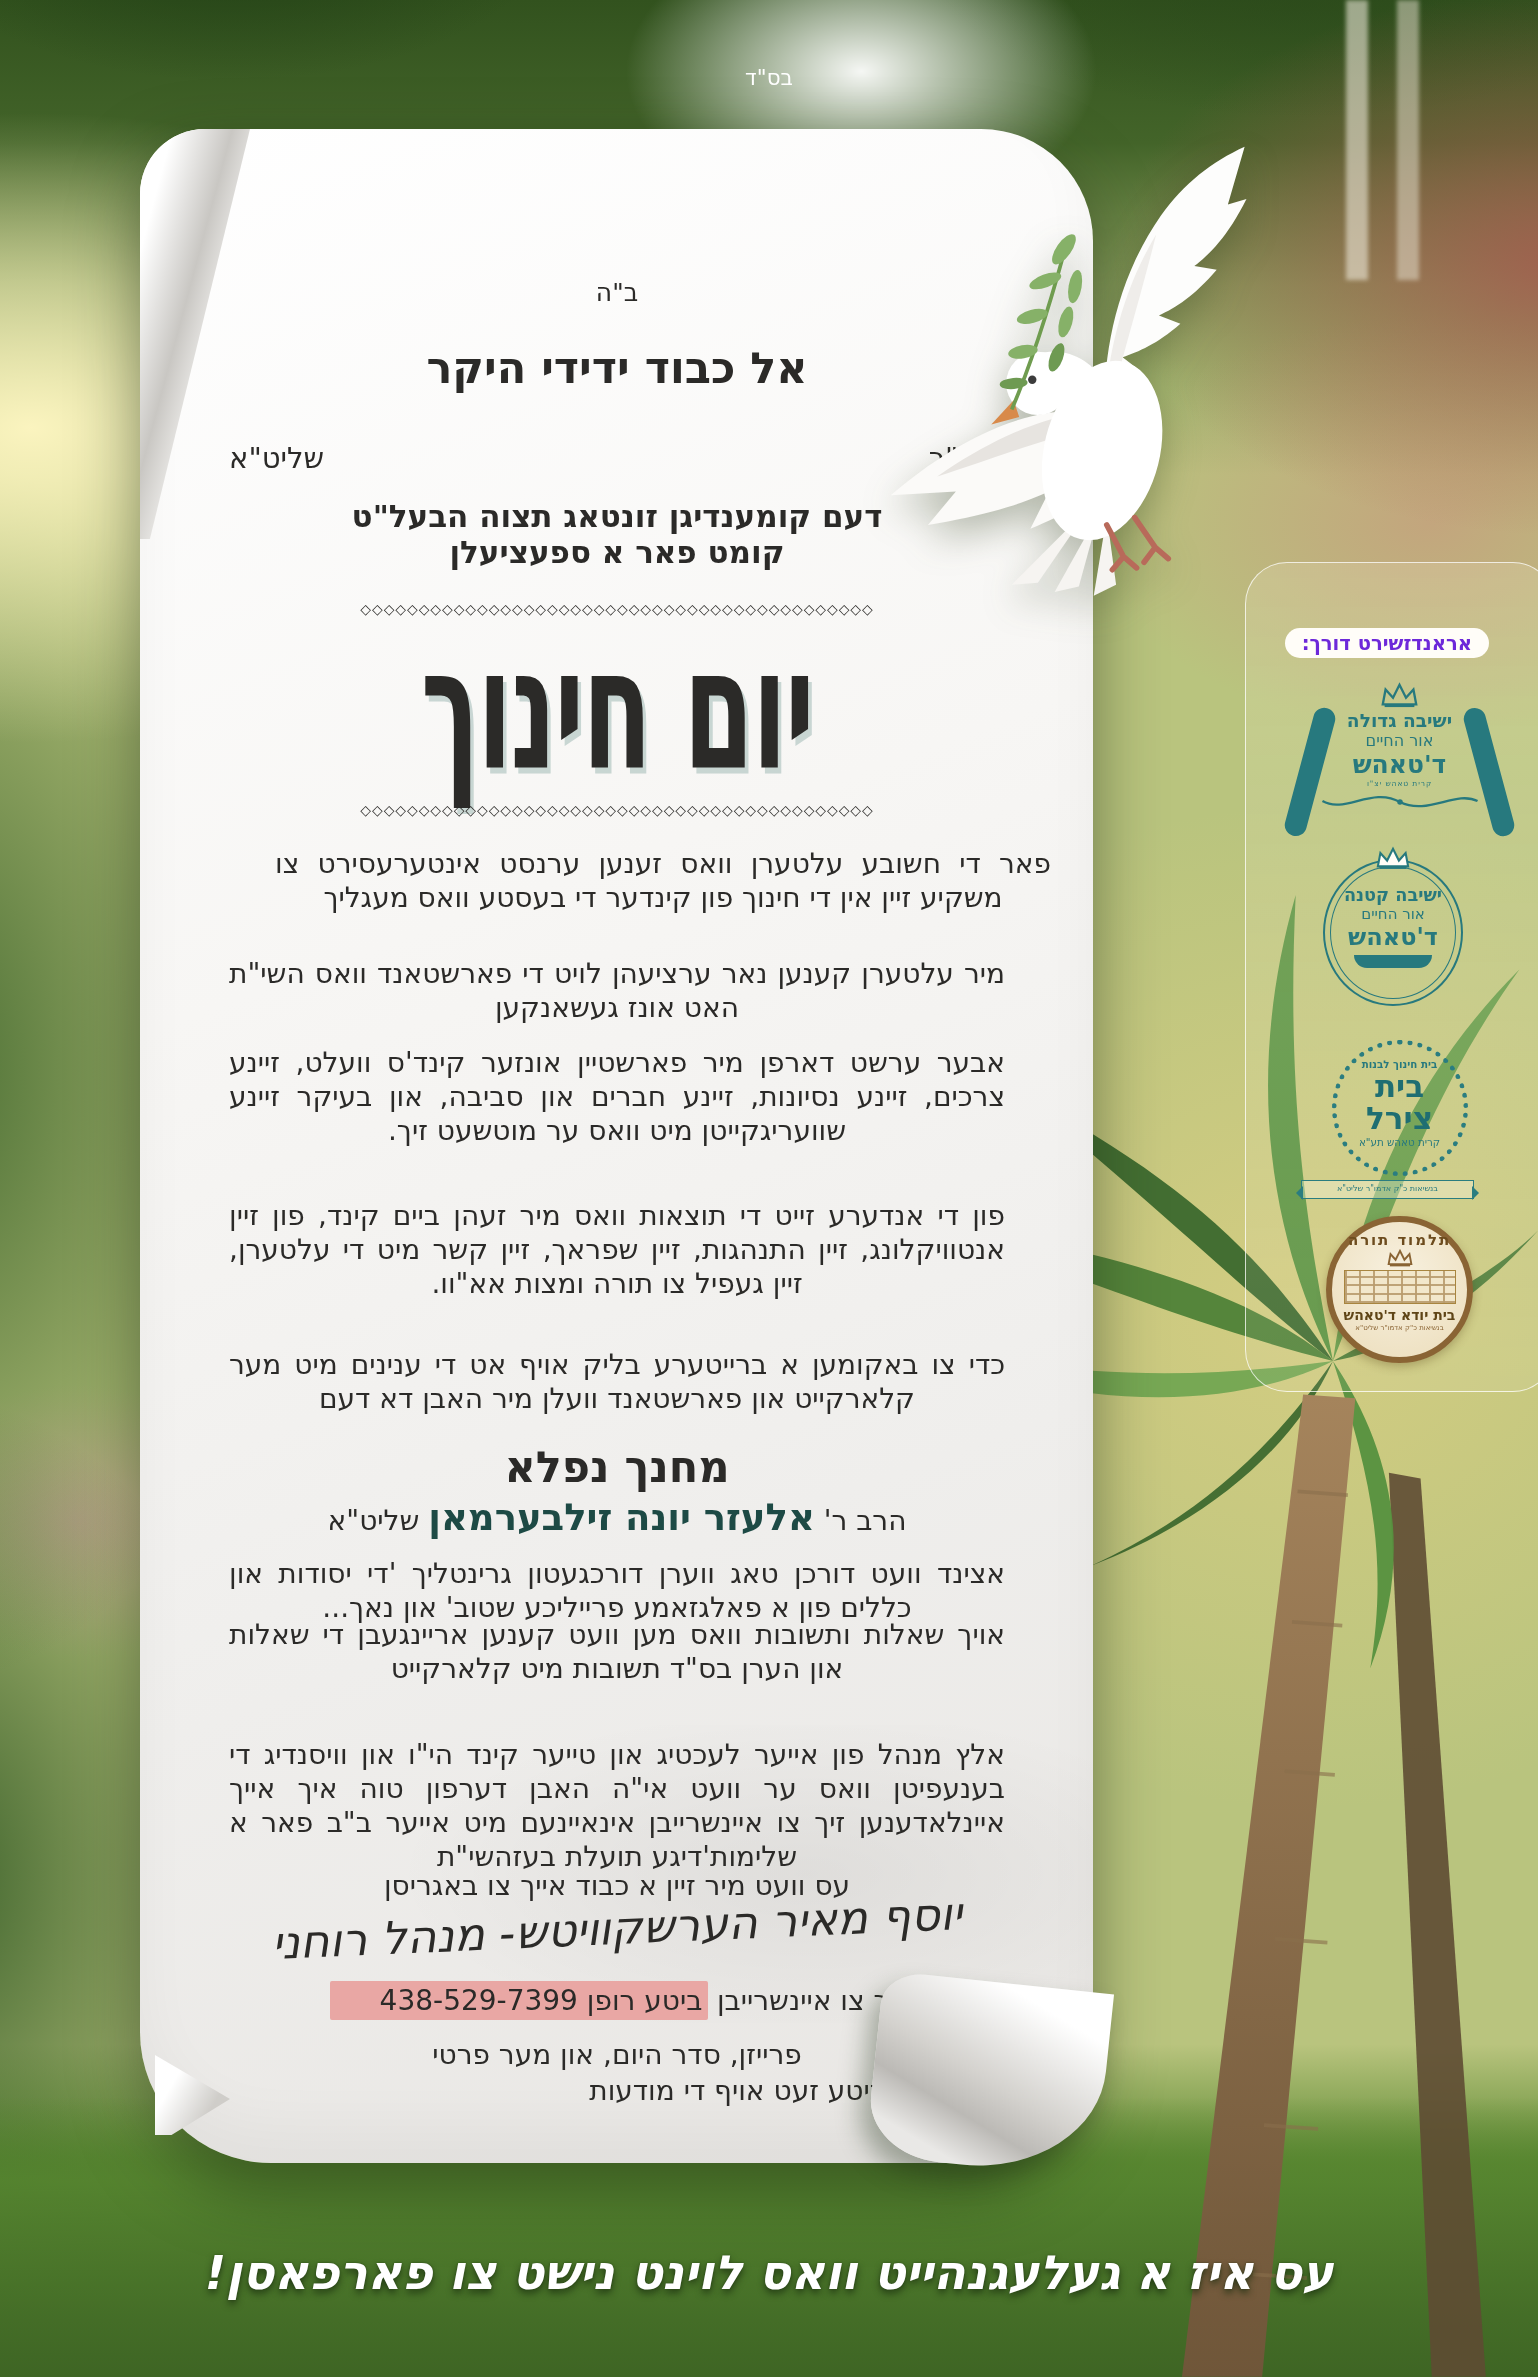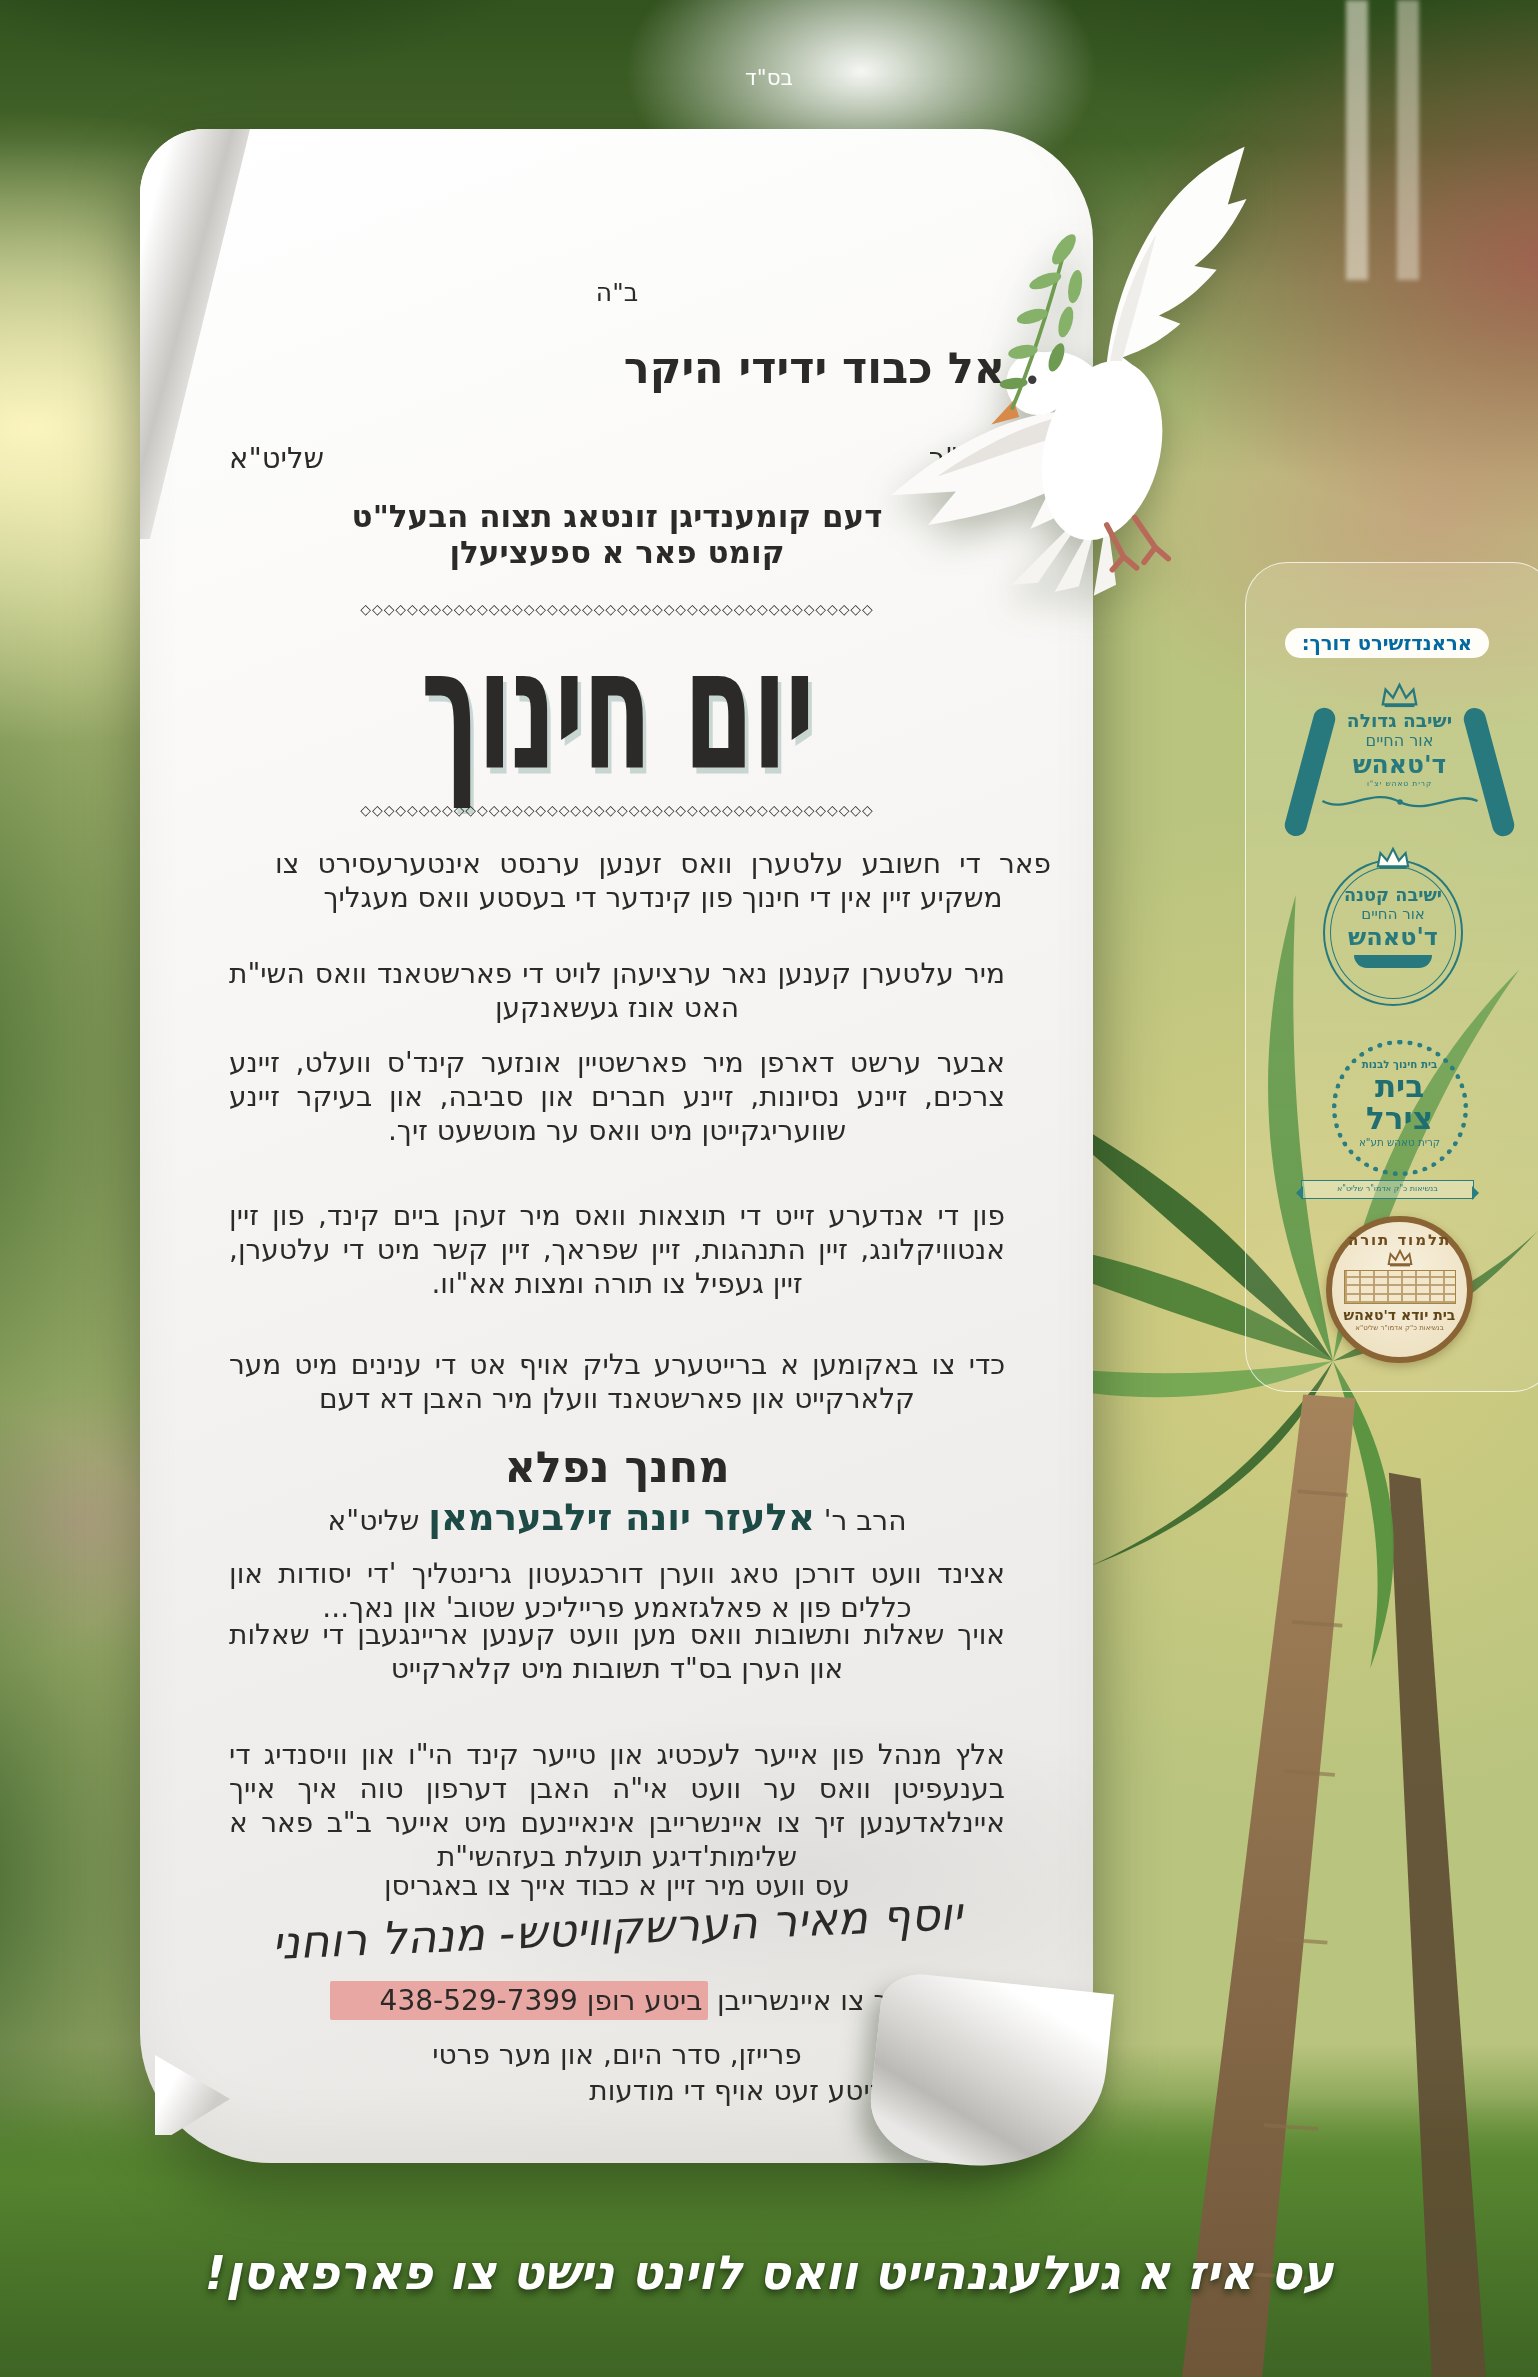--- a/index.html
+++ b/index.html
@@ -47,21 +47,21 @@
     box-shadow:-9.3px 15px 24px rgba(30,45,20,.35);}
   .curl-bl{left:155px;top:2055px;width:75px;height:80px;
     clip-path:polygon(0 0,100% 55%,22% 100%,0 100%);
     background:linear-gradient(120deg,#ffffff 28%,#cfcdc9 72%);}
 
   
   .paper .blk{position:absolute;left:89px;width:776px;direction:rtl;color:#2b2a28;}
   .center{text-align:center;}
   .para{font-size:28px;line-height:34px;text-align:justify;text-align-last:center;}
   .bh{top:149px;font-size:25px;}
-  .salutation{top:214px;font-size:43px;font-weight:700;color:#232220;text-align:right;}
+  .salutation{top:214px;font-size:43px;font-weight:700;color:#232220;}
   .recipient{top:312px;left:275px;width:578px;display:flex;justify-content:space-between;
     font-size:29px;}
   .intro1{top:369px;font-size:31px;font-weight:600;}
   .intro2{top:405px;font-size:31px;font-weight:600;}
   .sep{font-size:14px;letter-spacing:0.9px;color:#2c4f52;}
   .sep1{top:472px;} .sep2{top:673px;}
   .big-title{top:488px;font-size:158px;line-height:186px;font-weight:700;color:#1d4a45;
     transform:scale(.64,1.06);letter-spacing:-2.8px;
     text-shadow:5.6px 5.6px 0 rgba(112,152,146,.35);}
   .p0{top:718px;margin-left:46px;} .p1{top:828px;} .p2{top:917px;} .p3{top:1070px;} .p4{top:1219px;}
@@ -86,21 +86,21 @@
   .bsd-top{position:absolute;left:0;right:0;top:65px;text-align:center;z-index:3;
     color:#ffffff;font-size:21.4px;}
   .bottom-banner{position:absolute;left:0;right:0;top:2245px;text-align:center;z-index:7;
     color:#ffffff;font-size:47px;font-weight:700;font-style:italic;direction:rtl;
     text-shadow:0 3.7px 7.5px rgba(25,45,15,.75), 0 0 1.9px rgba(25,45,15,.6);}
 
   
   .panel{position:absolute;left:1245px;top:562px;width:308px;height:828px;z-index:3;
     border:1.9px solid rgba(255,255,255,.75);border-radius:42px;direction:rtl;
     background:linear-gradient(180deg, rgba(255,246,218,.18), rgba(255,255,255,.07));}
-  .panel-pill{position:absolute;top:65px;right:65px;background:#fffdf8;color:#0369a1;
+  .panel-pill{position:absolute;top:65px;right:65px;background:#fffdf8;color:#6d28d9;
     font-size:19.6px;font-weight:700;padding:3.7px 17px;border-radius:17px;white-space:nowrap;}
   .badge{position:absolute;text-align:center;color:#27797e;}
   .crown-svg{display:block;margin:0 auto 1.9px auto;}
 
   .badge1{top:119px;left:51px;width:205px;}
   .badge1 .roller{position:absolute;top:24px;width:22.4px;height:132px;background:#27797e;
     border-radius:11.2px;}
   .badge1 .roller.rl{left:1.9px;transform:rotate(15deg);}
   .badge1 .roller.rr{right:1.9px;transform:rotate(-15deg);}
   .badge1 .t1{font-size:18.6px;font-weight:700;}

